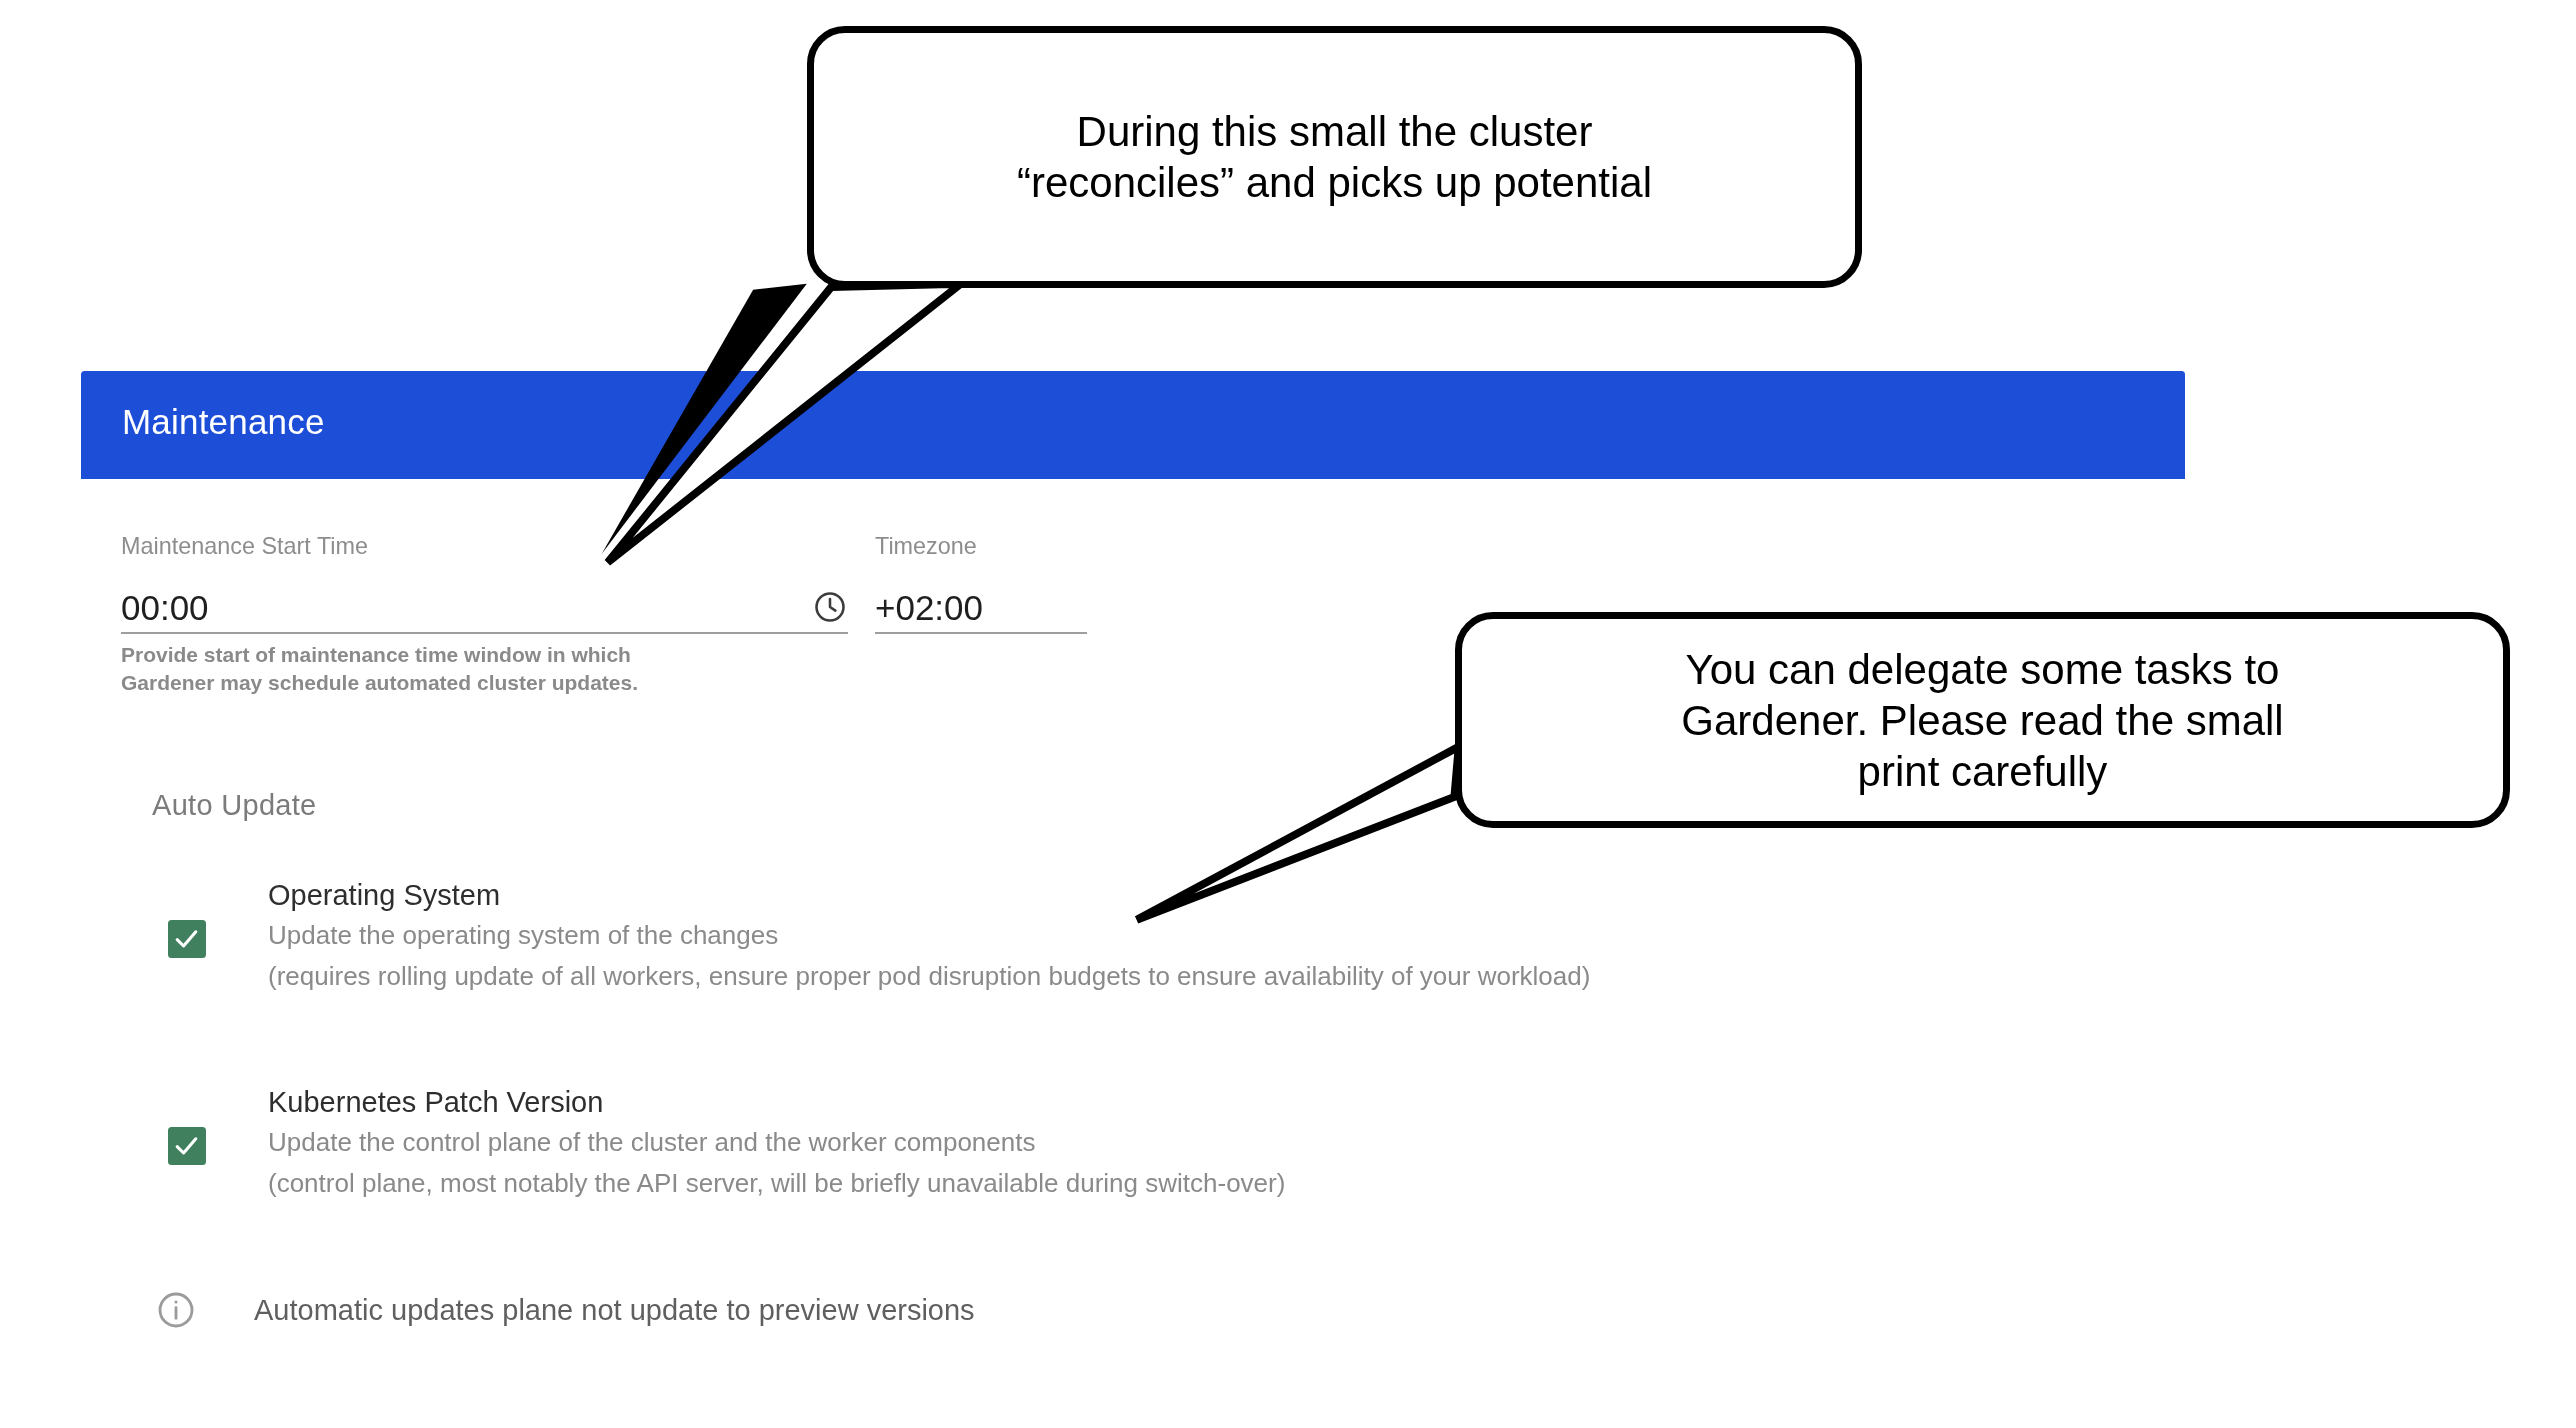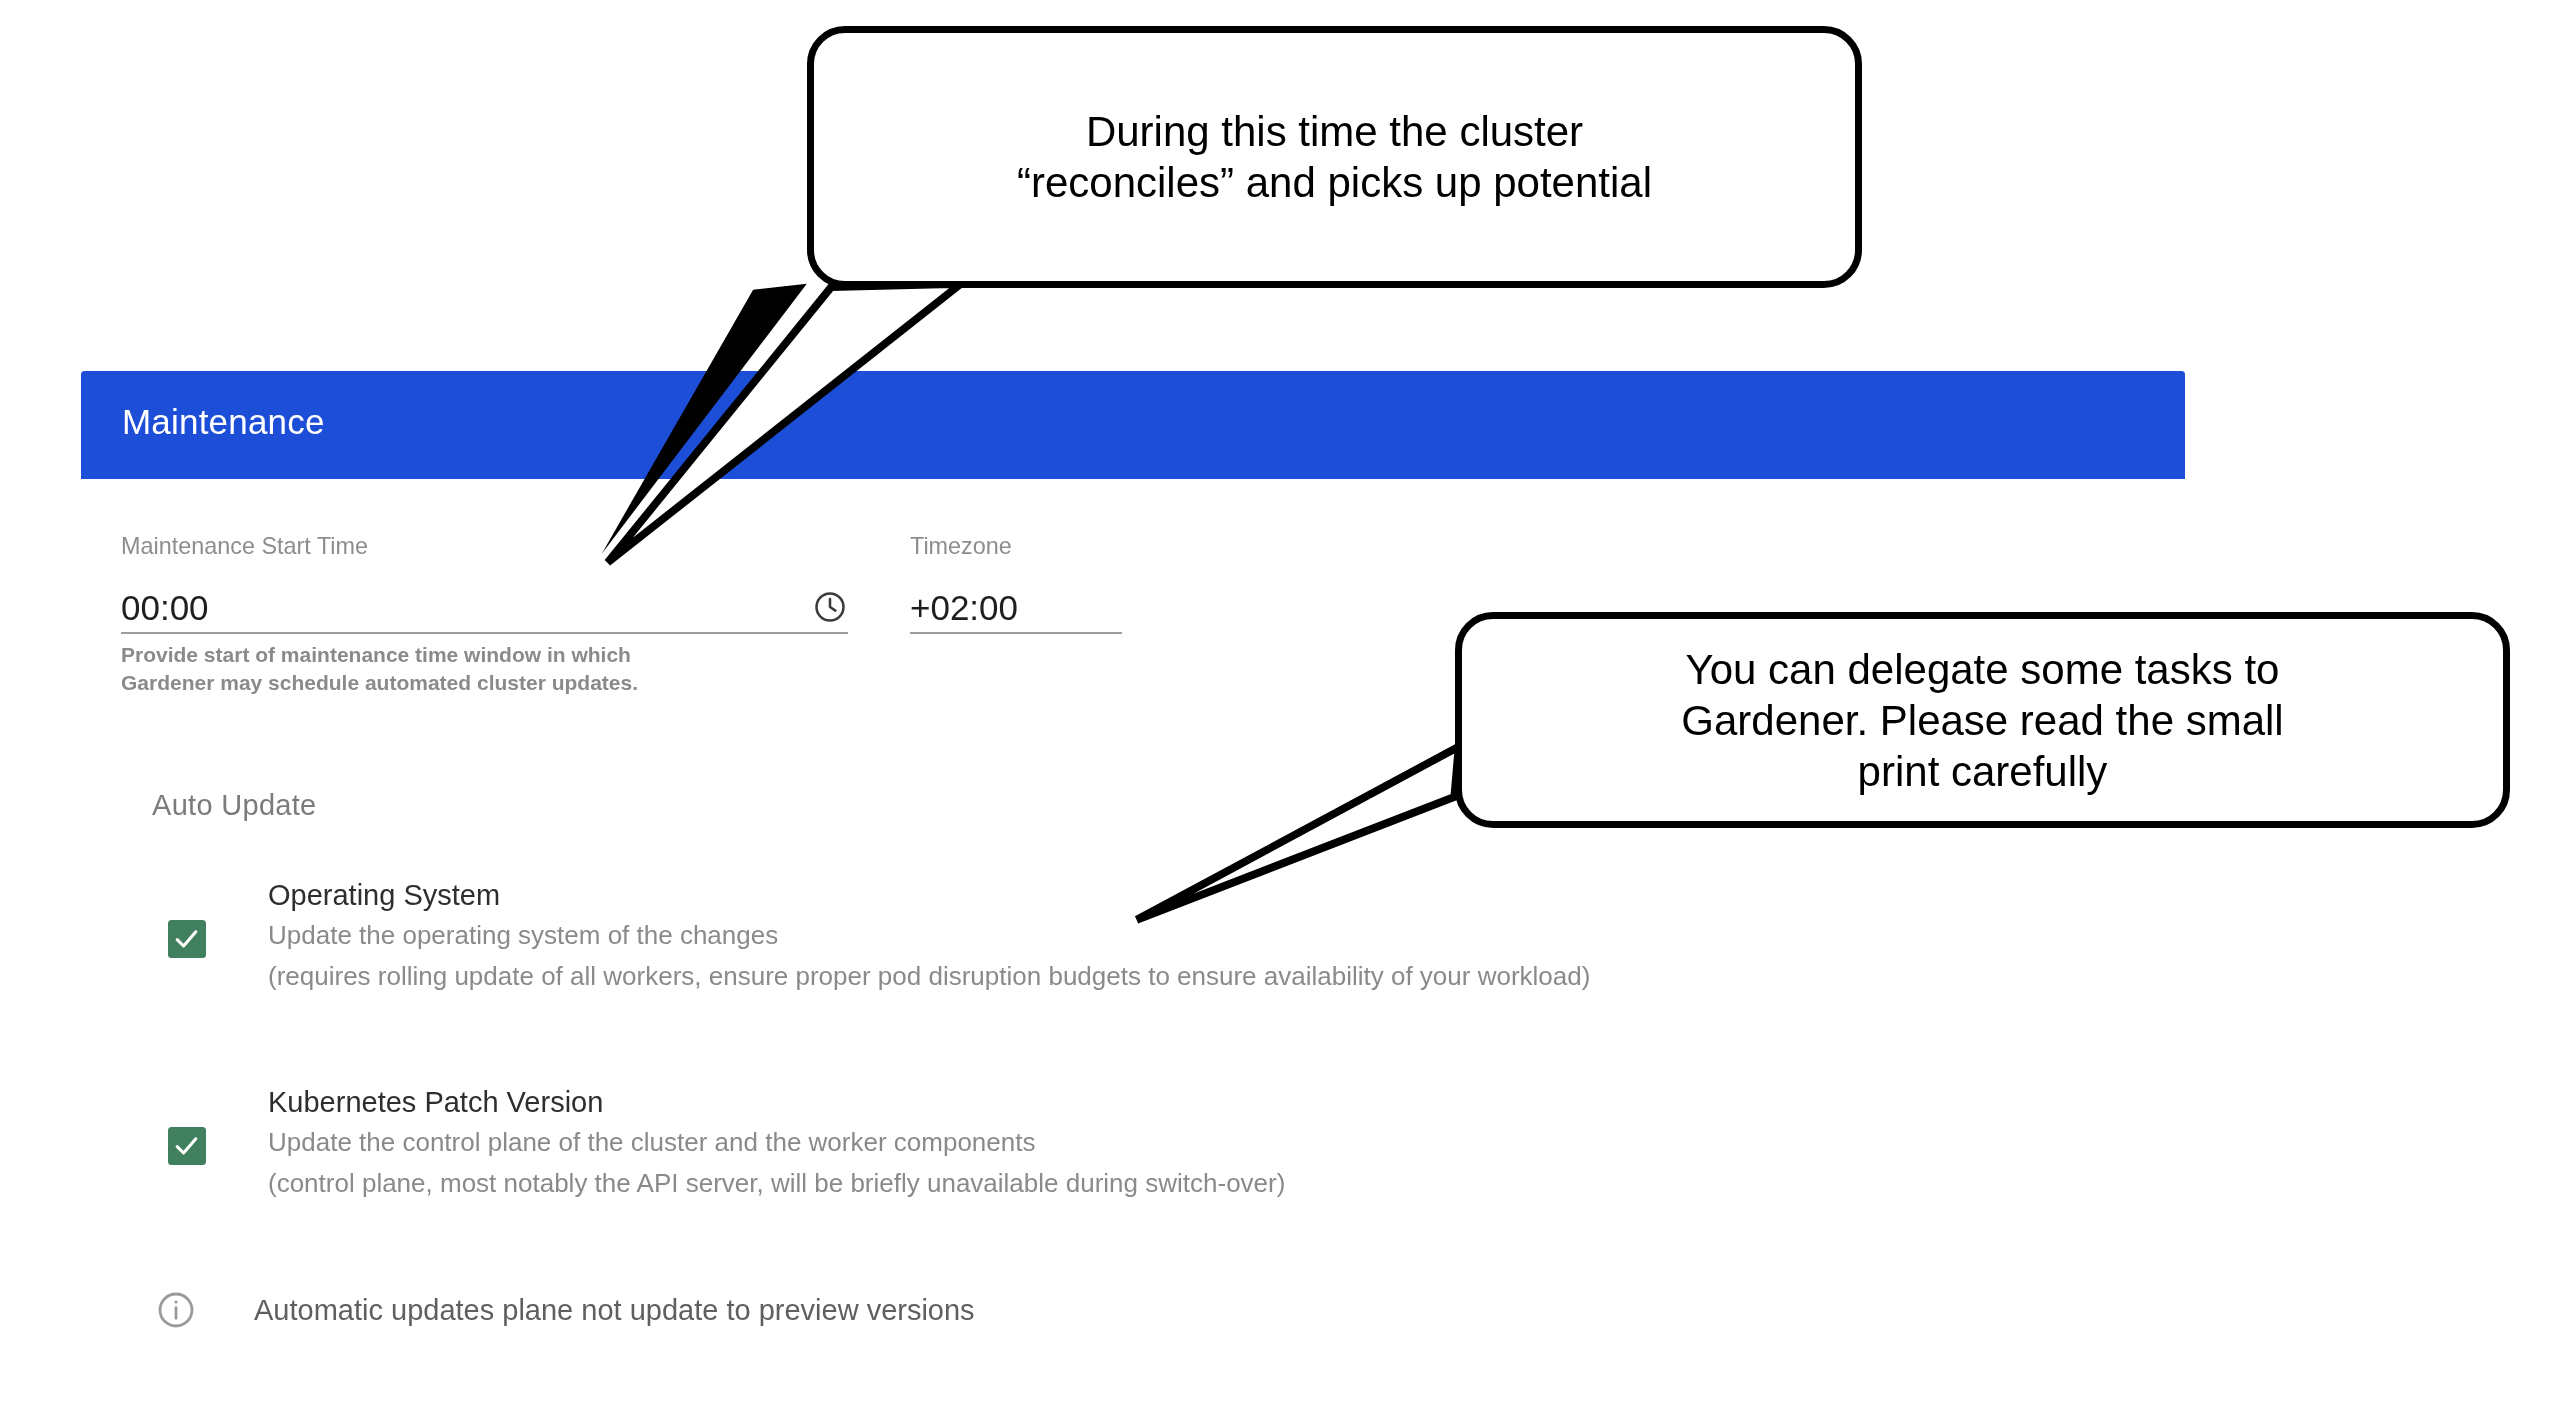--- a/index.html
+++ b/index.html
@@ -77,21 +77,21 @@
   }
   .field-icon svg { display: block; width: 36px; height: 36px; }
 
   #field-start {
     left: 121px;
     top: 532px;
     width: 727px;
   }
   #field-start .field-value-row { width: 727px; height: 74px; }
   #field-tz {
-    left: 910px;
+    left: 875px;
     top: 532px;
     width: 212px;
   }
   #field-tz .field-value-row { width: 212px; height: 74px; }
 
   .field-hint {
     position: absolute;
     left: 121px;
     top: 641px;
     width: 719px;
@@ -298,21 +298,21 @@
     <span class="info-text">Automatic updates plane not update to preview versions</span>
   </div>
 
   <svg class="callout-tail" id="tail-1" viewBox="0 0 820 420">
     <polygon points="292,48 55,360 230,55" fill="#000000"></polygon>
     <polygon points="470,48 62,370 320,52" fill="#ffffff" stroke="#000000" stroke-width="9" stroke-linejoin="miter"></polygon>
   </svg>
 
   <div class="callout" id="callout-1">
     <div class="callout-text">
-      <div>During this time the cluster</div>
+      <div>During this small the cluster</div>
       <div>“reconciles” and picks up potential</div>
     </div>
   </div>
 
   <svg class="callout-tail" id="tail-2" viewBox="0 0 560 230">
     <polygon points="405,2 33,202 400,60" fill="#ffffff" stroke="#000000" stroke-width="9" stroke-linejoin="miter"></polygon>
   </svg>
 
   <div class="callout" id="callout-2">
     <div class="callout-text">

